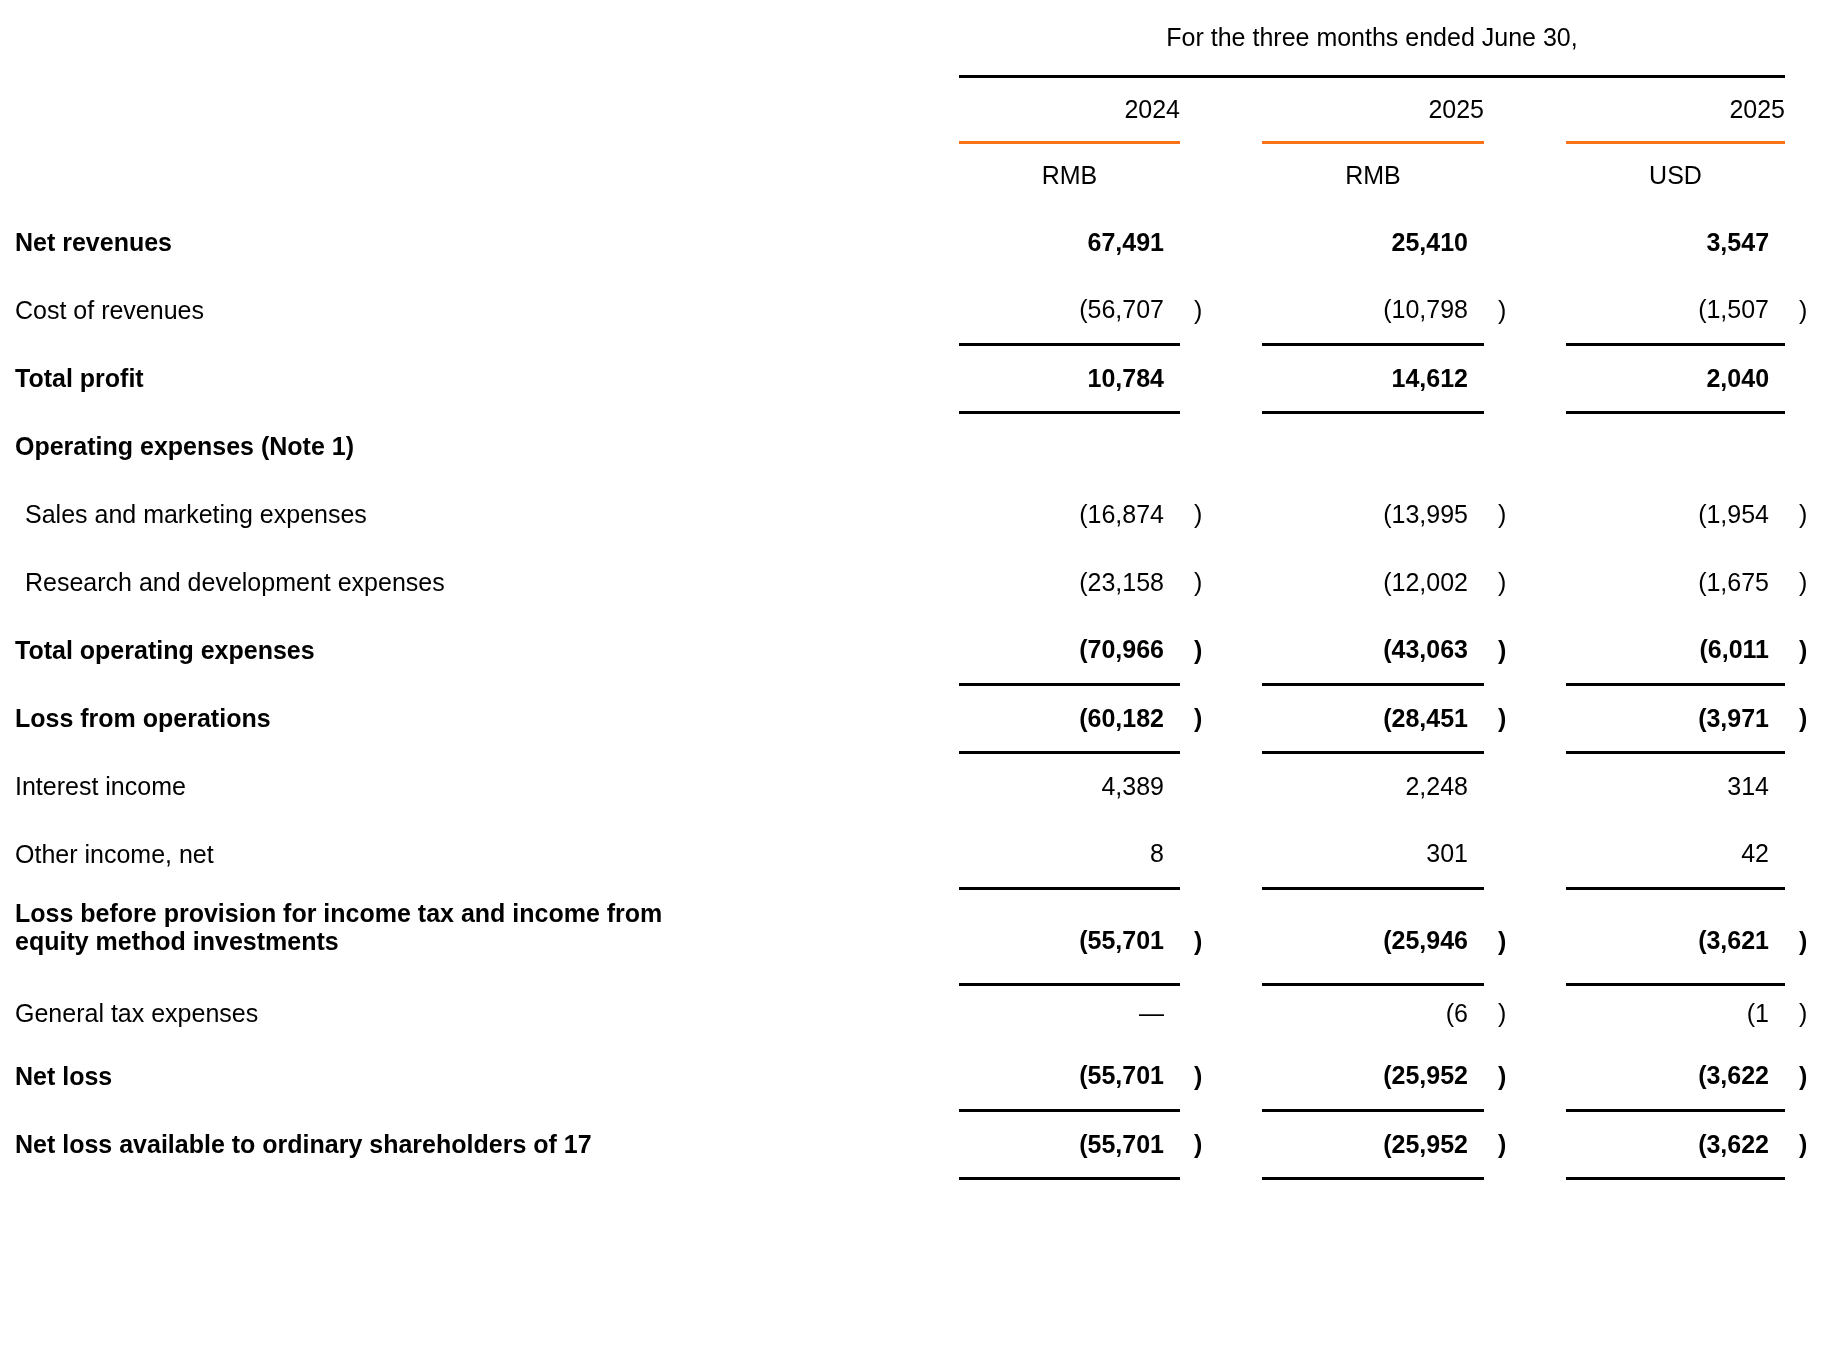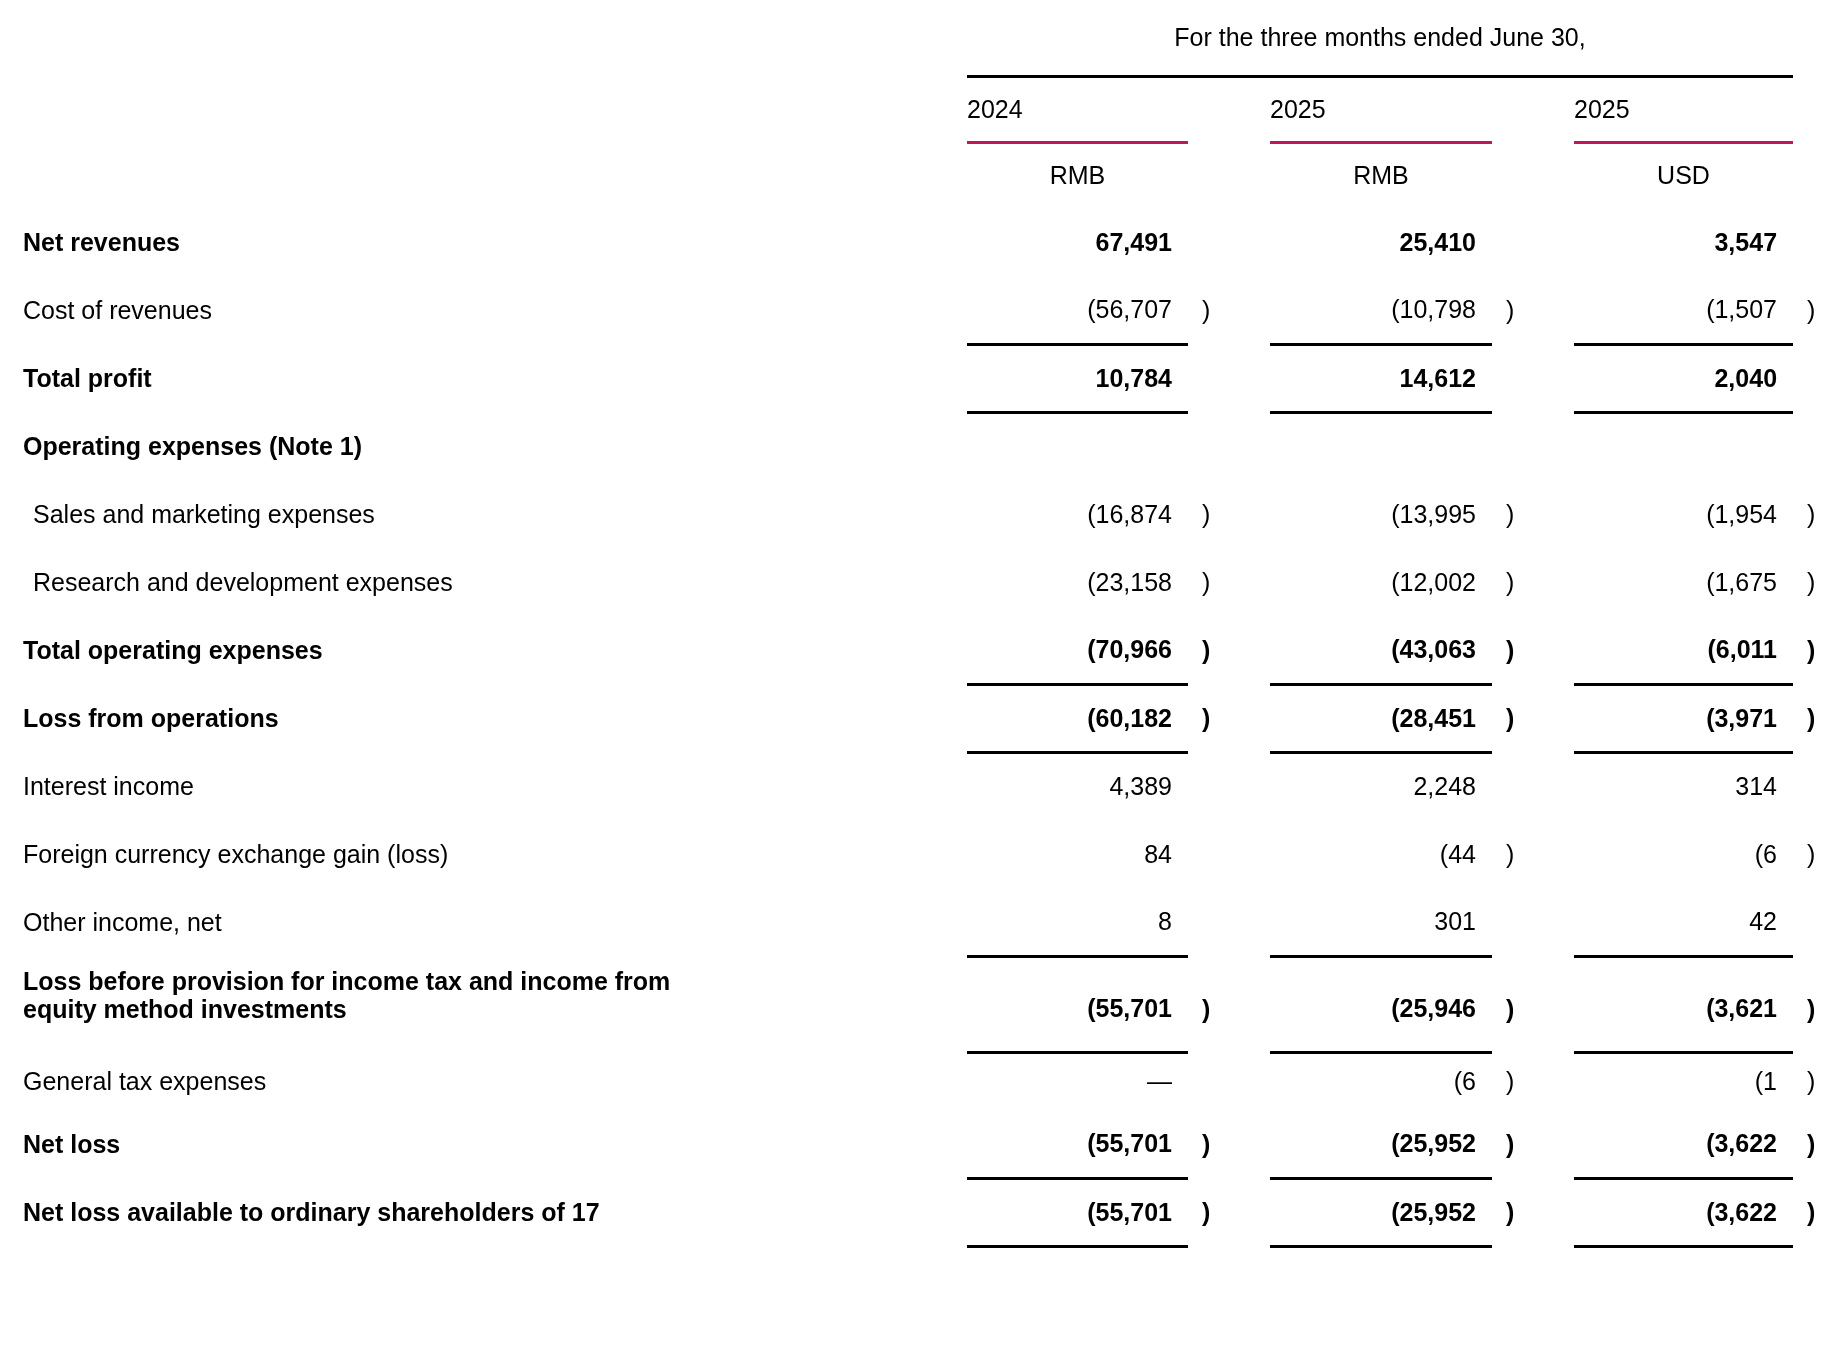--- a/index.html
+++ b/index.html
@@ -11,21 +11,21 @@
   body {
     width: 1842px;
     height: 1358px;
     font-family: "Liberation Sans", "DejaVu Sans", sans-serif;
     font-size: 25px;
     overflow: hidden;
   }
   table.fin {
     border-collapse: collapse;
     table-layout: fixed;
-    margin-left: 23px;
+    margin-left: 15px;
     width: 1810px;
   }
   td {
     padding: 0;
     vertical-align: middle;
     overflow: visible;
     white-space: nowrap;
   }
   
   .lbl  { text-align: left; }
@@ -37,21 +37,21 @@
   
   .ru   { border-bottom: 3px solid #000; }
   
   tr.r-title { height: 76px; }
   td.title-cell {
     text-align: center;
     vertical-align: middle;
     border-bottom: 3px solid #000;
   }
   tr.r-years { height: 66px; }
-  td.year-cell { text-align: left; padding-right: 0; border-bottom: 3px solid #be185d; }
+  td.year-cell { text-align: right; padding-right: 0; border-bottom: 3px solid #f97316; }
   tr.r-curr { height: 66px; }
   td.curr-cell { text-align: center; padding-right: 0; }
   
   tr.r-data { height: 68px; }
   tr.r-short { height: 58px; }
   tr.r-two { height: 96px; }
   tr.r-two td { vertical-align: bottom; padding-bottom: 28px; }
   tr.r-two td.lbl { white-space: normal; }
   tr.r-two .wrap {
     display: inline-block;
@@ -209,31 +209,20 @@
     <td class="num">4,389</td>
     <td class="pr"></td>
     <td class="gap"></td>
     <td class="num">2,248</td>
     <td class="pr"></td>
     <td class="gap"></td>
     <td class="num">314</td>
     <td class="pr"></td>
   </tr>
 
-  <tr class="r-data">
-    <td class="lbl">Foreign currency exchange gain (loss)</td>
-    <td class="num">84</td>
-    <td class="pr"></td>
-    <td class="gap"></td>
-    <td class="num">(44</td>
-    <td class="pr">)</td>
-    <td class="gap"></td>
-    <td class="num">(6</td>
-    <td class="pr">)</td>
-  </tr>
 
   <tr class="r-data">
     <td class="lbl">Other income, net</td>
     <td class="num ru">8</td>
     <td class="pr"></td>
     <td class="gap"></td>
     <td class="num ru">301</td>
     <td class="pr"></td>
     <td class="gap"></td>
     <td class="num ru">42</td>

